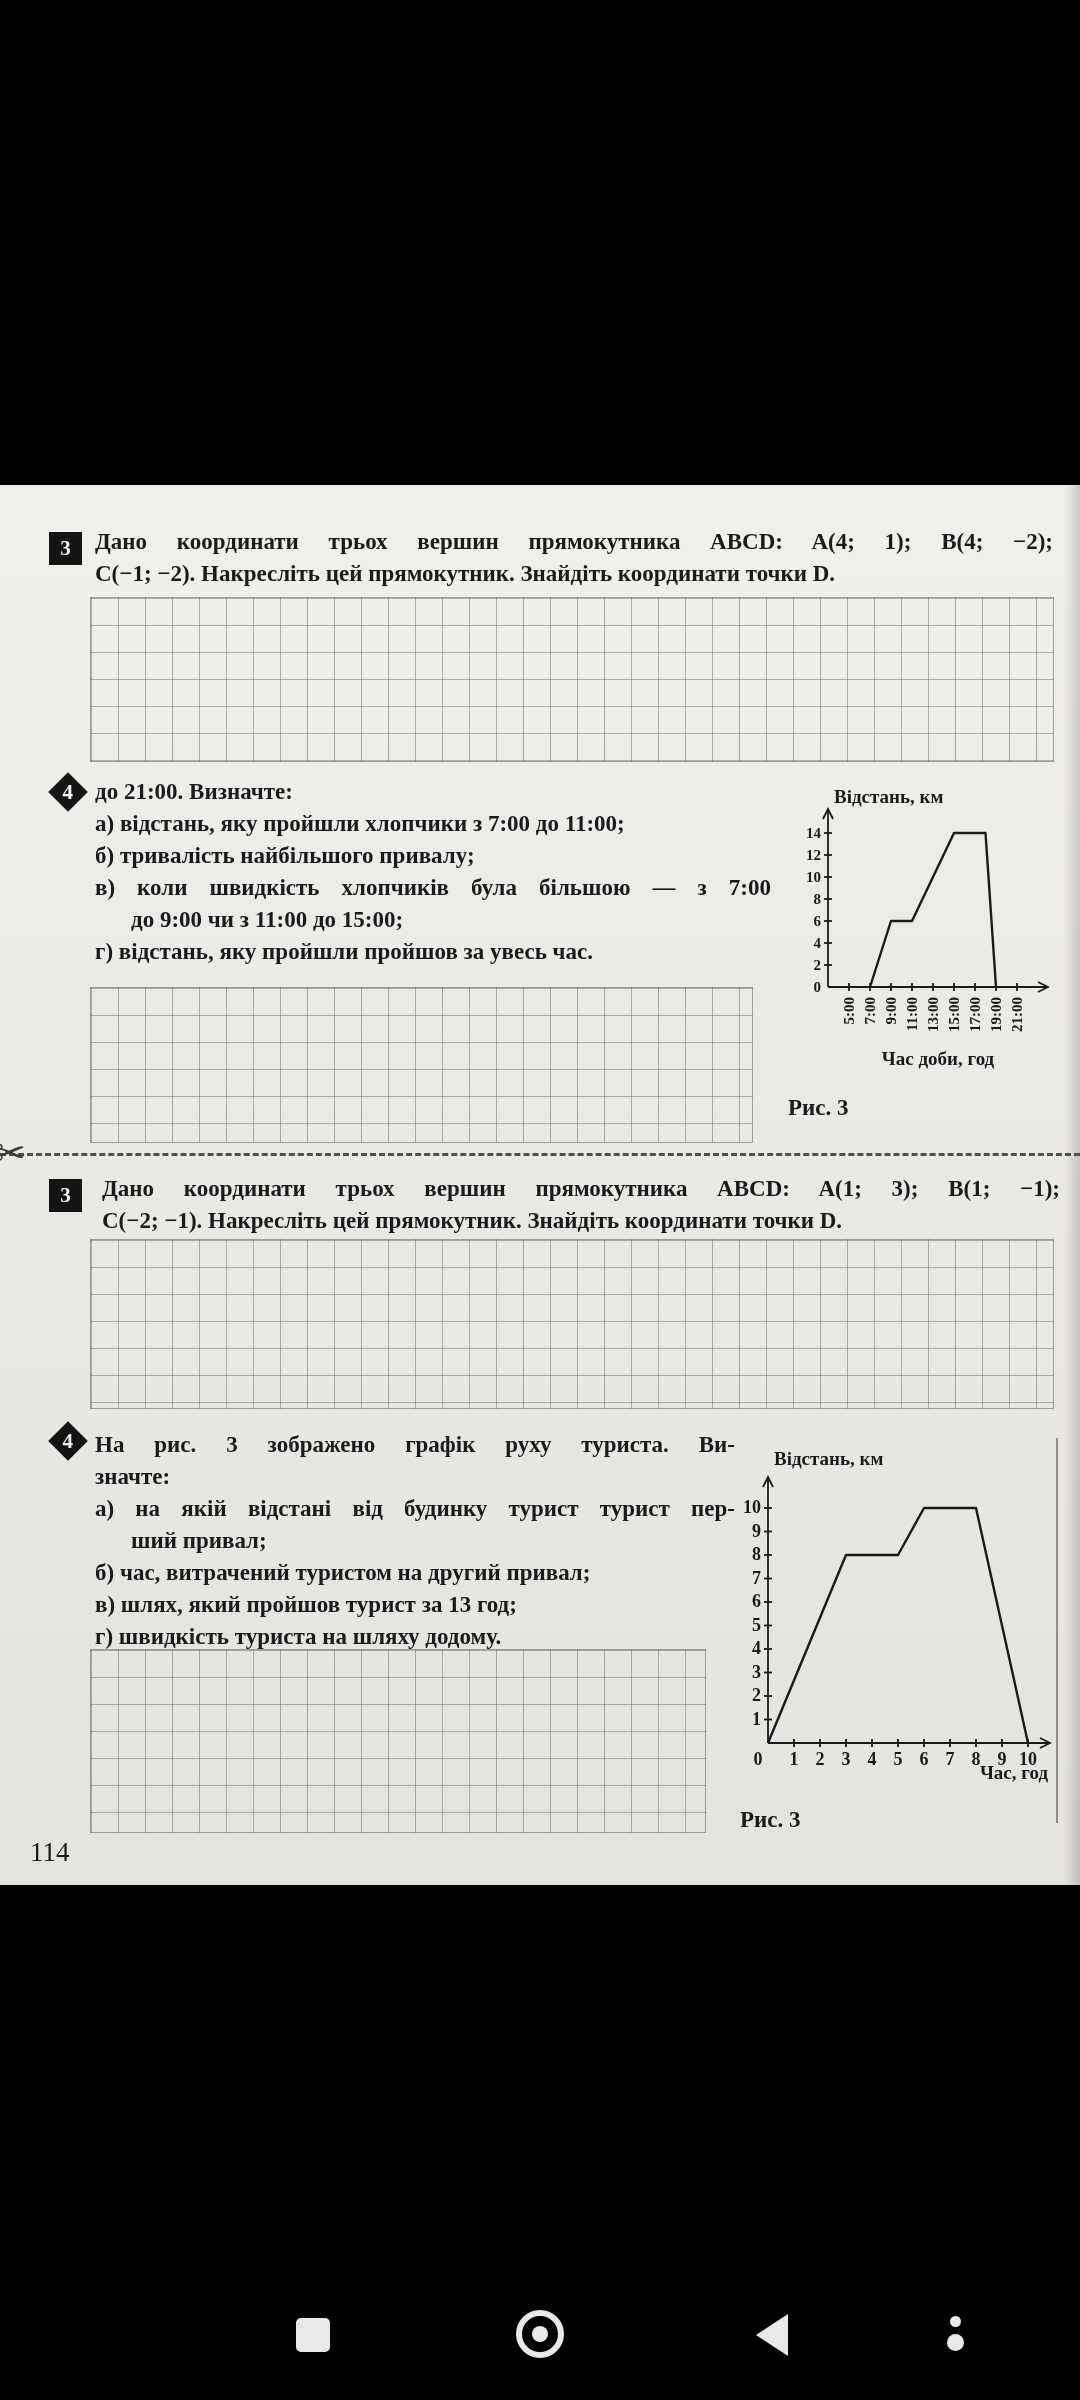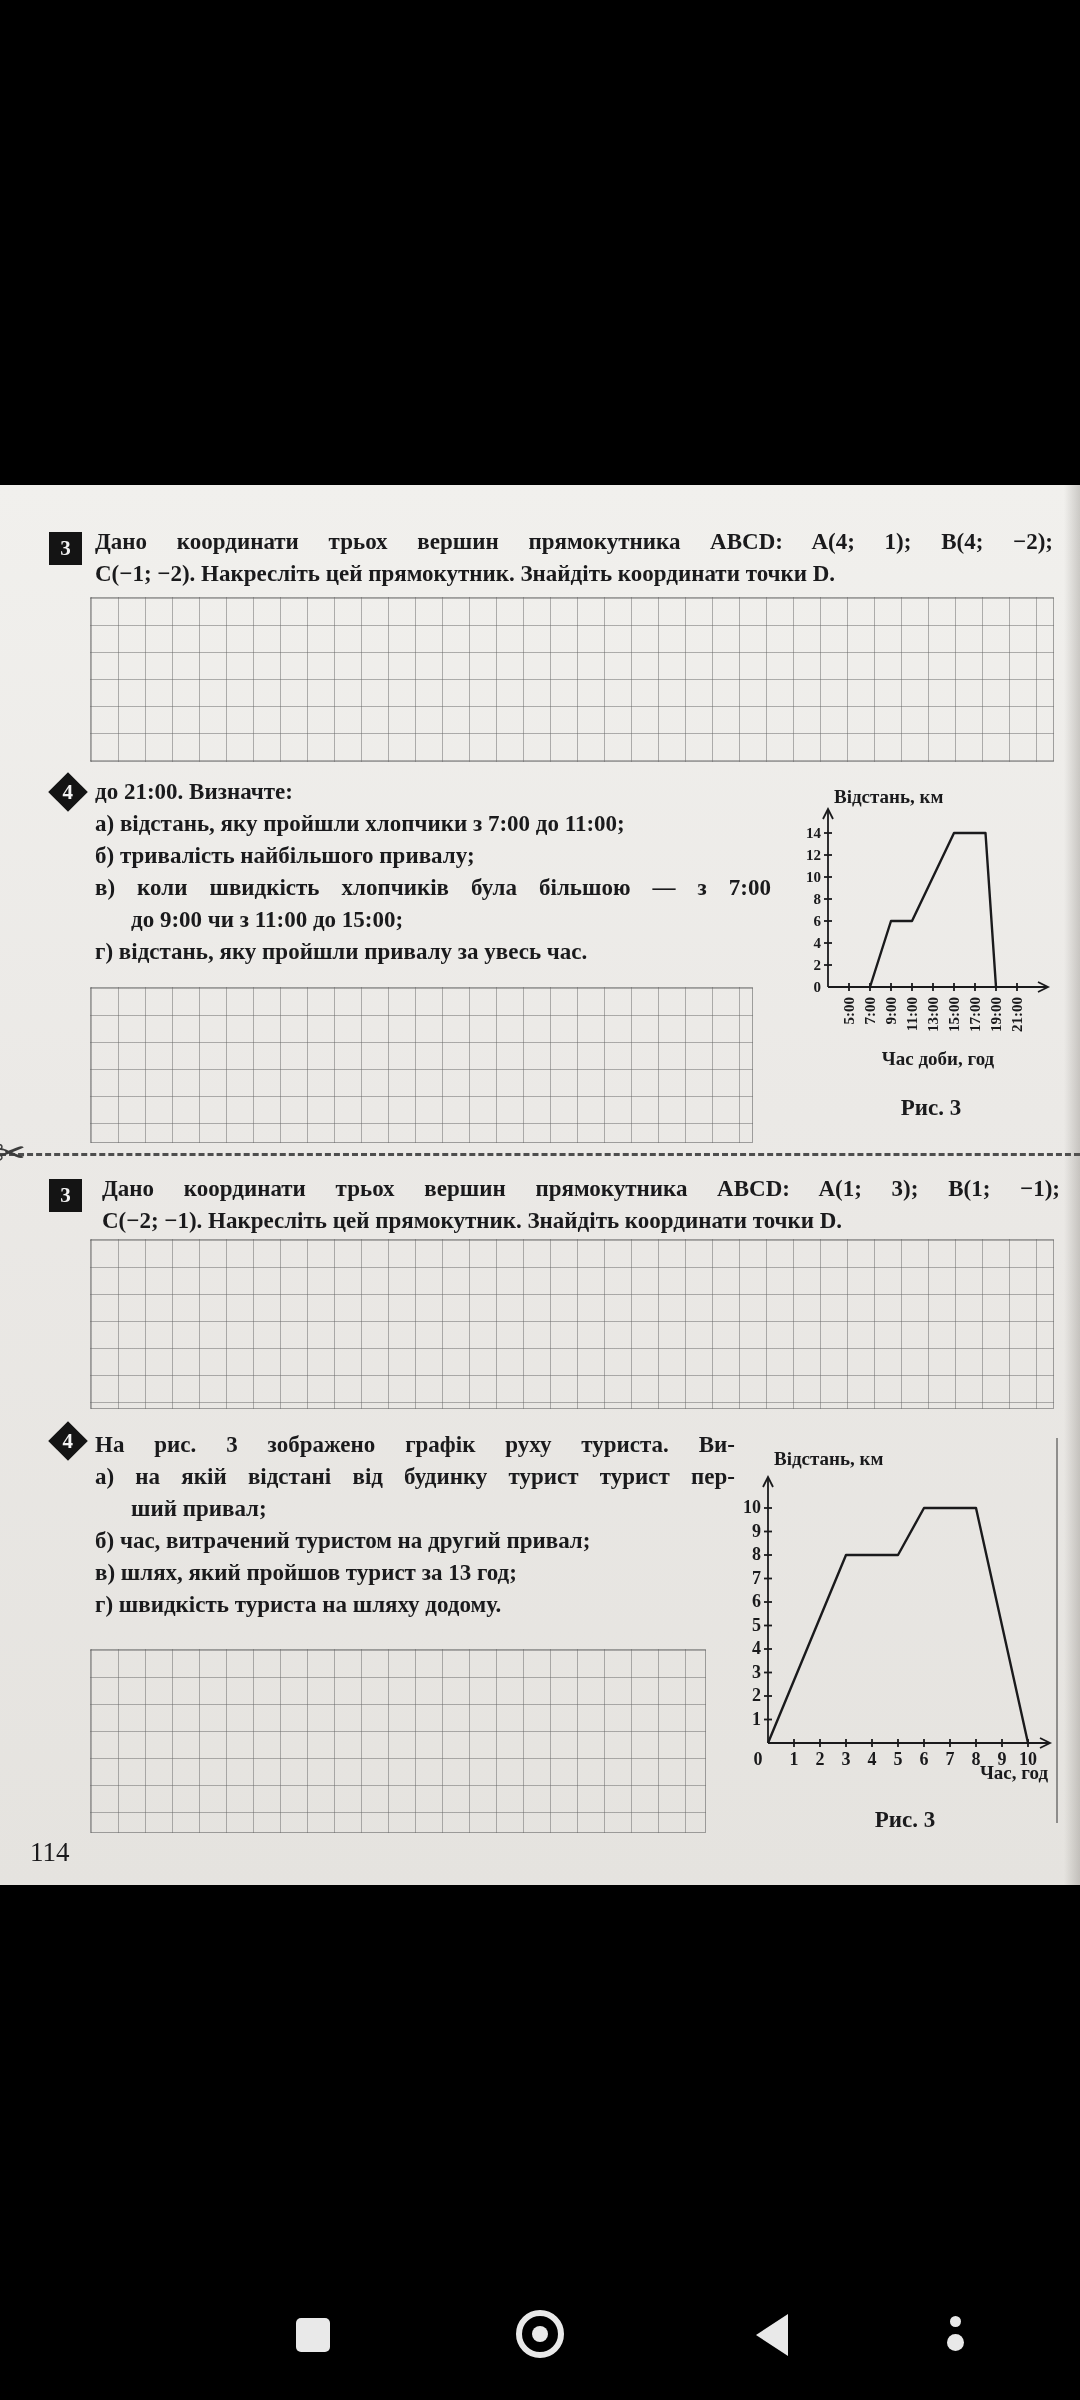--- a/index.html
+++ b/index.html
@@ -18,21 +18,21 @@
   .para{position:absolute;color:#1a1a1c;}
   .tl{font-size:23px;line-height:32px;font-weight:700;white-space:normal;}
   .tl.j{text-align:justify;text-align-last:justify;}
   .tl.cont{padding-left:36px;}
   .sheet-grid{position:absolute;
      background-image:linear-gradient(to right,rgba(105,105,105,.5) 1px,transparent 1px),
                       linear-gradient(to bottom,rgba(105,105,105,.5) 1px,transparent 1px);
      background-size:27px 27px;
      border:1px solid rgba(105,105,105,.6);}
   .chart-box{position:absolute;}
-  .fig-caption{position:absolute;font-size:23px;font-weight:700;color:#1a1a1c;text-align:center;}
+  .fig-caption{position:absolute;font-size:23px;font-weight:700;color:#1a1a1c;}
   .ax{stroke:#1a1a1c;stroke-width:1.8;}
   .series{fill:none;stroke:#1a1a1c;stroke-width:2.4;stroke-linejoin:round;}
   .tick,.axlab{font-family:"Liberation Serif","DejaVu Serif",serif;font-weight:700;fill:#1a1a1c;}
   .cutline{position:absolute;left:0;top:668px;width:1080px;border-top:3px dashed #4e4e4e;}
   .scissors{position:absolute;left:-6px;top:646px;font-size:38px;color:#3c3c3c;}
   .page-num{position:absolute;left:30px;top:1352px;font-size:27px;font-weight:400;color:#1a1a1c;}
   .edge-line{position:absolute;left:1056px;top:953px;width:2px;height:385px;background:rgba(70,70,70,.55);}
   
   #navbar{position:absolute;left:0;top:2290px;width:1080px;height:110px;}
   .nav-sq{position:absolute;left:296px;top:2318px;width:34px;height:34px;background:#e9e9e9;border-radius:5px;}
@@ -65,21 +65,21 @@
 
     <div class="badge dia" style="left:54px;top:293px">
       <span>4</span>
     </div>
     <div class="para" style="left:95px;top:291px;width:676px">
       <div class="tl">до 21:00. Визначте:</div>
       <div class="tl">а) відстань, яку пройшли хлопчики з 7:00 до 11:00;</div>
       <div class="tl">б) тривалість найбільшого привалу;</div>
       <div class="tl j">в) коли швидкість хлопчиків була більшою — з 7:00</div>
       <div class="tl cont">до 9:00 чи з 11:00 до 15:00;</div>
-      <div class="tl">г) відстань, яку пройшли привалу за увесь час.</div>
+      <div class="tl">г) відстань, яку пройшли пройшов за увесь час.</div>
     </div>
     <div class="sheet-grid" style="left:90px;top:502px;width:661px;height:154px"></div>
 
     <div class="chart-box" style="left:788px;top:296px;width:286px;height:292px">
       <svg width="286" height="292">
           <line x1="40" y1="206" x2="40" y2="28" class="ax"></line>
           <line x1="40" y1="206" x2="260" y2="206" class="ax"></line>
           <path d="M35,38 L40,28 L45,38" class="ax" fill="none"></path>
           <path d="M250,201 L260,206 L250,211" class="ax" fill="none"></path>
           <text x="33" y="211" class="tick" text-anchor="end" font-size="15">0</text>
@@ -132,20 +132,21 @@
       <div class="tl j">Дано координати трьох вершин прямокутника ABCD:  A(1; 3);  B(1; −1);</div>
       <div class="tl">C(−2; −1). Накресліть цей прямокутник. Знайдіть координати точки D.</div>
     </div>
     <div class="sheet-grid" style="left:90px;top:754px;width:962px;height:168px"></div>
 
     <div class="badge dia" style="left:54px;top:942px">
       <span>4</span>
     </div>
     <div class="para" style="left:95px;top:944px;width:640px">
       <div class="tl j">На рис. 3 зображено графік руху туриста. Ви-</div>
+      <div class="tl">значте:</div>
       <div class="tl j">а) на якій відстані від будинку турист турист пер-</div>
       <div class="tl cont">ший привал;</div>
       <div class="tl">б) час, витрачений туристом на другий привал;</div>
       <div class="tl">в) шлях, який пройшов турист за 13 год;</div>
       <div class="tl">г) швидкість туриста на шляху додому.</div>
     </div>
     <div class="sheet-grid" style="left:90px;top:1164px;width:614px;height:182px"></div>
 
     <div class="chart-box" style="left:740px;top:958px;width:330px;height:340px">
       <svg width="330" height="340">

